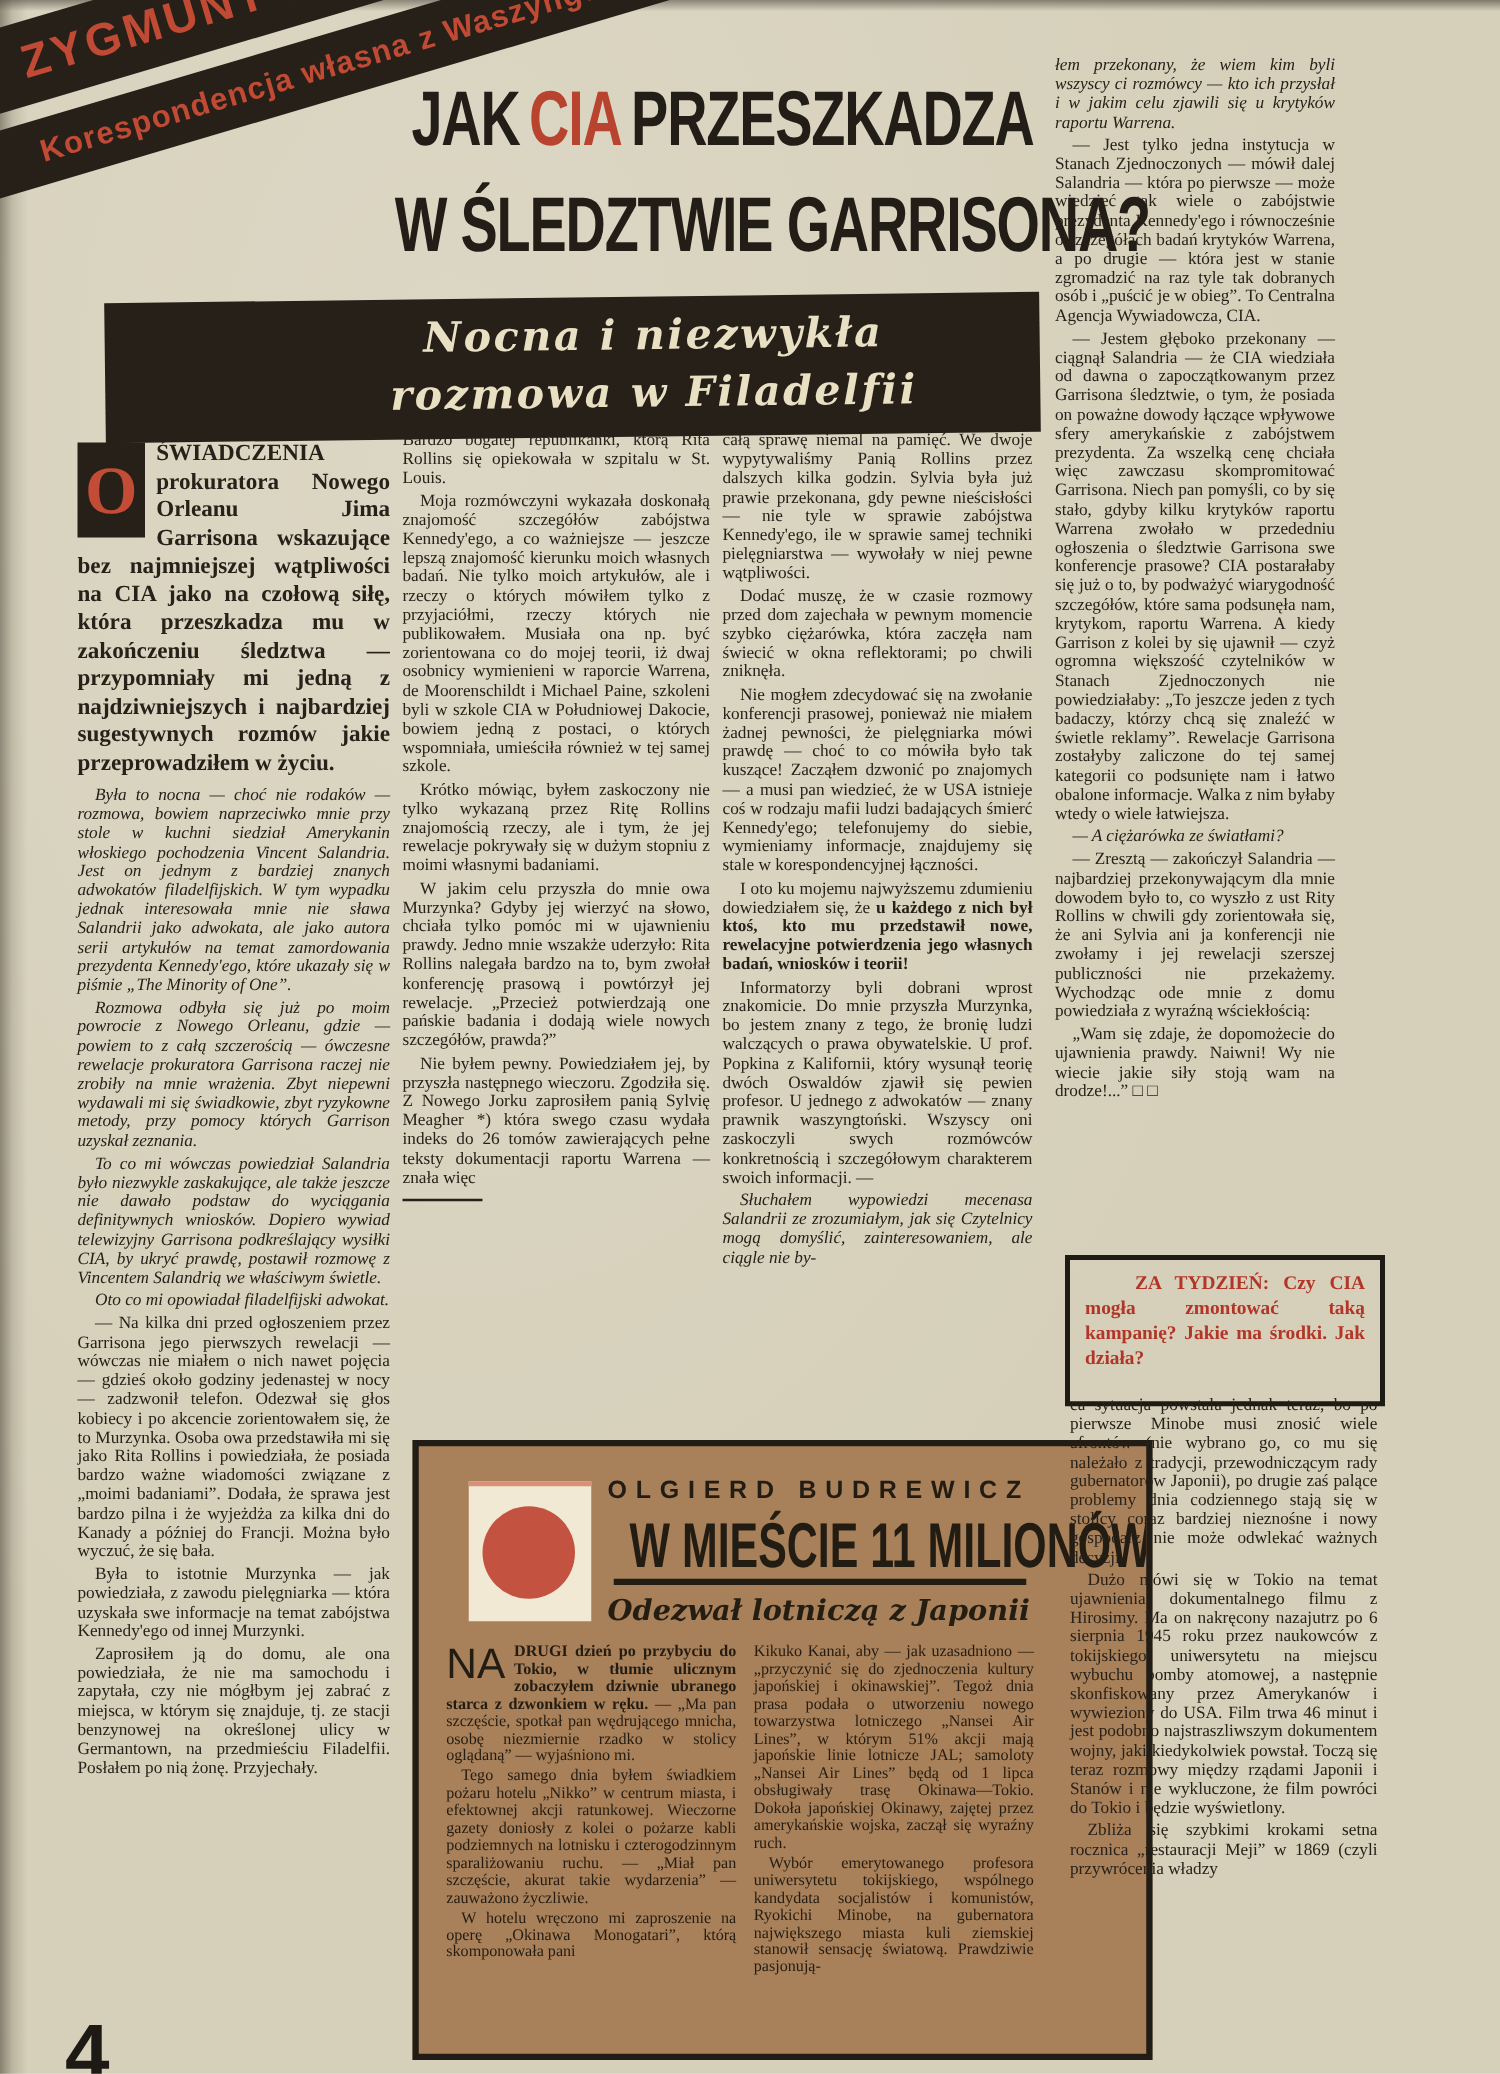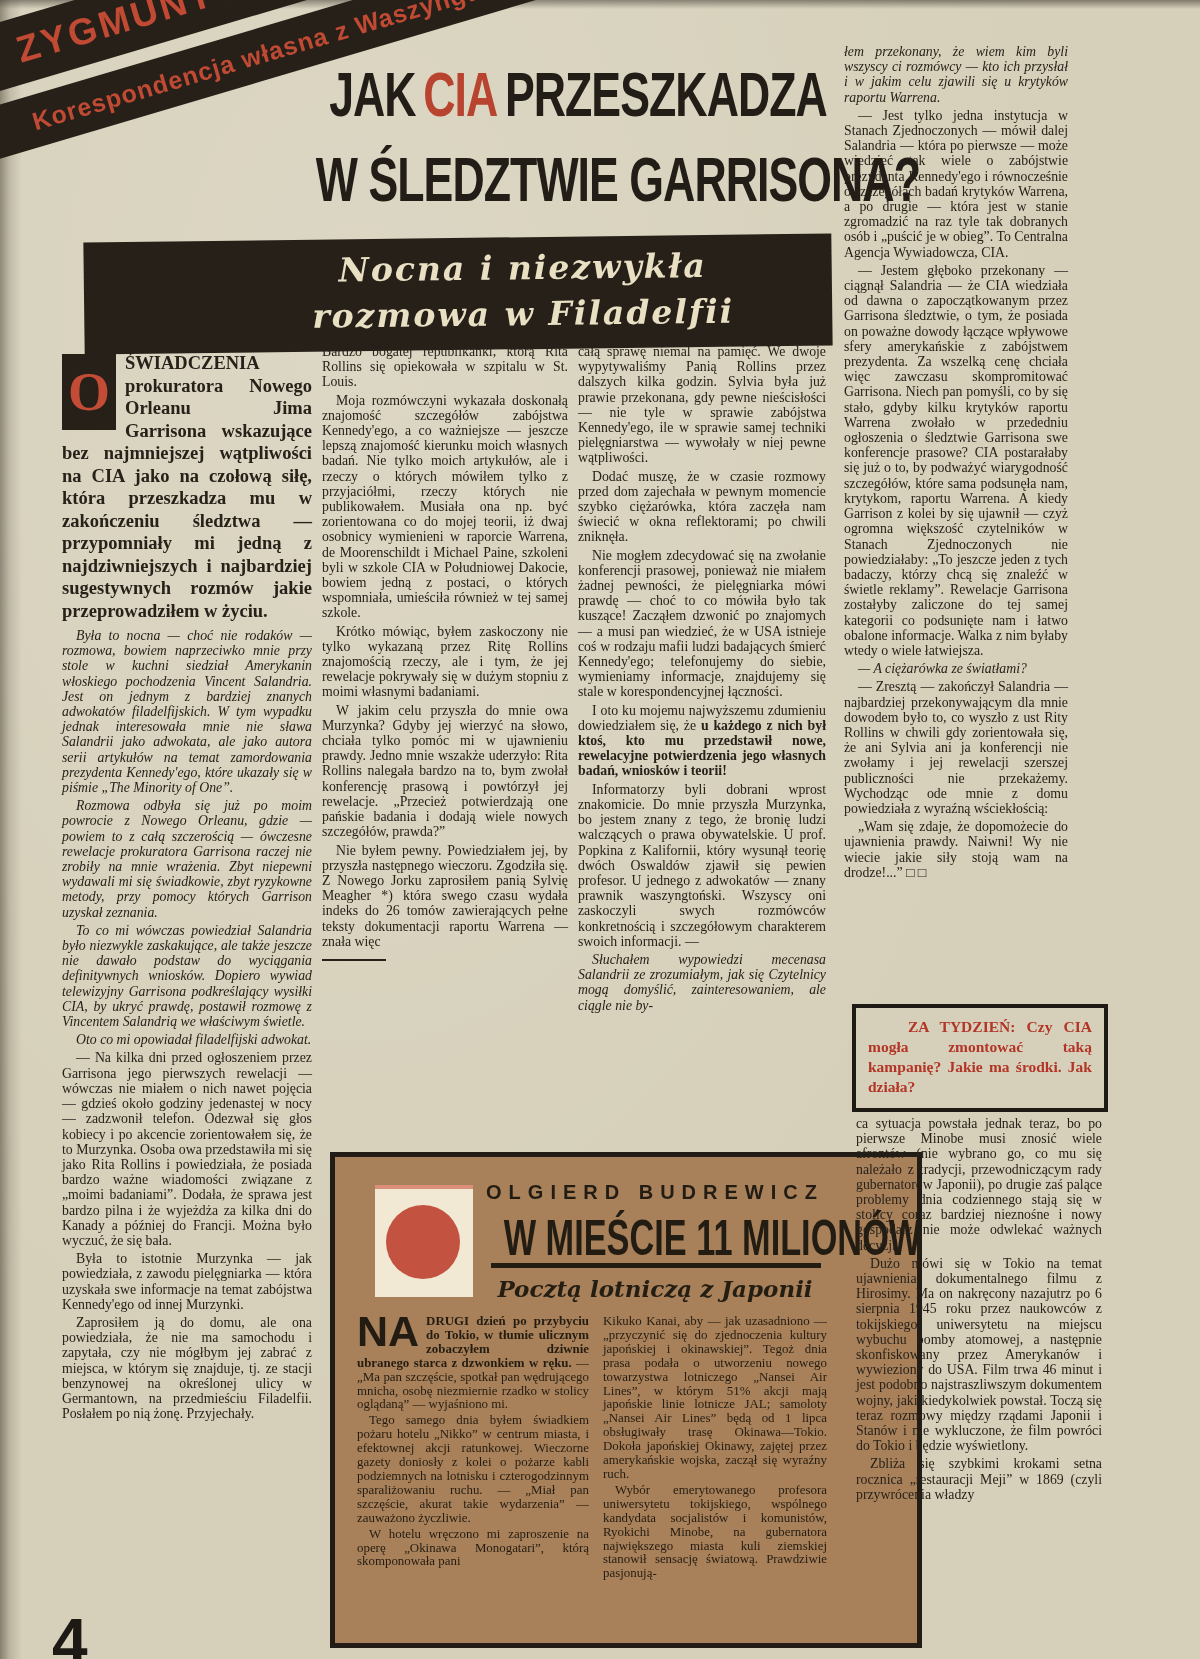--- a/index.html
+++ b/index.html
@@ -47,21 +47,21 @@
   #col4{left:844px; top:44px;  width:224px;}
   .lead{font-weight:bold; font-size:18.5px; line-height:22.5px; text-align:justify; margin:0 0 6px 0;}
   .dropcap-box{float:left; width:54px; height:76px; background:var(--bar);
     margin:2px 9px 2px 0; display:flex; align-items:center; justify-content:center;}
   .dropcap-box .o{color:#c24c36; font-size:54px; font-weight:bold; font-family:"Liberation Serif",serif;}
   .fn-rule{width:64px; border-top:2px solid var(--ink); margin:10px 0 6px 0;}
   .footnote{font-size:12.6px; line-height:14.4px; font-weight:bold; text-align:justify;}
   .b{font-weight:bold;}
   
   .nextweek{position:absolute; left:852px; top:1004px; width:256px; box-sizing:border-box;
-    border:4px solid #1e1a14; padding:9px 12px 11px 12px;
+    border:4px solid #1e1a14; padding:9px 12px 24px 12px;
     color:#b23527; font-weight:bold; font-size:15.5px; line-height:20px;
     text-align:justify; text-indent:40px;}
   
   .japanbox{position:absolute; left:330px; top:1152px; width:592px; height:496px;
     box-sizing:border-box; background:var(--brown); border:5px solid #211c15; overflow:hidden;}
   .flagcard{position:absolute; left:40px; top:28px; width:98px; height:108px;
     background:#f1e9d4; border-top:4px solid #da9078;}
   .flagcard .sun{position:absolute; left:11px; top:16px; width:74px; height:74px;
     border-radius:50%; background:#c35340;}
   .j-author{position:absolute; left:150px; top:24px; width:340px; text-align:center;
@@ -73,22 +73,22 @@
     transform:scale(.88,1.3); transform-origin:center top;}
   .j-underline{position:absolute; left:156px; top:106px; width:330px; height:5px; background:#221c13;}
   .j-sub{position:absolute; left:150px; top:118px; width:340px; text-align:center;
     font-family:"DejaVu Serif", serif; font-style:italic; font-weight:bold;
     font-size:23px; color:#241d12; white-space:nowrap;}
   .jcol{position:absolute; top:158px; text-align:justify; font-size:12.9px; line-height:13.9px; color:#241c11;}
   .jcol p{margin:0 0 2px 0; text-indent:12px;}
   .jcol p.ni{text-indent:0;}
   #jcolA{left:22px;  width:232px;}
   #jcolB{left:268px; width:224px;}
-  .j-dropcap{float:left; font-family:"Liberation Sans", sans-serif; font-weight:bold;
-    font-size:43px; line-height:30px; margin:1px 7px 0 0; color:#221c13;}
+  .j-dropcap{float:left; font-family:"Liberation Sans", sans-serif; font-weight:normal;
+    font-size:34px; line-height:30px; margin:1px 7px 0 0; color:#221c13;}
   #colC{left:856px; top:1116px; width:246px;}
   
   .pagenum{position:absolute; left:52px; top:1612px; font-size:64px; font-weight:bold;
     font-family:"Liberation Sans", sans-serif; color:#1d1914; line-height:60px;}
 </style>
 </head>
 <body>
 
 <div id="page">
 
@@ -159,21 +159,21 @@
     <span>ZA TYDZIEŃ: Czy CIA mogła zmontować taką kampanię? Jakie ma środki. Jak działa?</span>
   </div>
 
   <div class="japanbox">
     <div class="flagcard">
       <div class="sun"></div>
     </div>
     <div class="j-author">OLGIERD BUDREWICZ</div>
     <div class="j-title">W MIEŚCIE 11 MILIONÓW</div>
     <div class="j-underline"></div>
-    <div class="j-sub">Pocztą lotniczą z Japonii</div>
+    <div class="j-sub">Odezwał lotniczą z Japonii</div>
     <div class="jcol" id="jcolA">
       <p class="ni"><span class="j-dropcap">NA</span><span class="b">DRUGI dzień po przybyciu do Tokio, w tłumie ulicznym zobaczyłem dziwnie ubranego starca z dzwonkiem w ręku.</span><span> — „Ma pan szczęście, spotkał pan wędrującego mnicha, osobę niezmiernie rzadko w stolicy oglądaną” — wyjaśniono mi.</span></p>
       <p>Tego samego dnia byłem świadkiem pożaru hotelu „Nikko” w centrum miasta, i efektownej akcji ratunkowej. Wieczorne gazety doniosły z kolei o pożarze kabli podziemnych na lotnisku i czterogodzinnym sparaliżowaniu ruchu. — „Miał pan szczęście, akurat takie wydarzenia” — zauważono życzliwie.</p>
       <p>W hotelu wręczono mi zaproszenie na operę „Okinawa Monogatari”, którą skomponowała pani</p>
     </div>
     <div class="jcol" id="jcolB">
       <p class="ni">Kikuko Kanai, aby — jak uzasadniono — „przyczynić się do zjednoczenia kultury japońskiej i okinawskiej”. Tegoż dnia prasa podała o utworzeniu nowego towarzystwa lotniczego „Nansei Air Lines”, w którym 51% akcji mają japońskie linie lotnicze JAL; samoloty „Nansei Air Lines” będą od 1 lipca obsługiwały trasę Okinawa—Tokio. Dokoła japońskiej Okinawy, zajętej przez amerykańskie wojska, zaczął się wyraźny ruch.</p>
       <p>Wybór emerytowanego profesora uniwersytetu tokijskiego, wspólnego kandydata socjalistów i komunistów, Ryokichi Minobe, na gubernatora największego miasta kuli ziemskiej stanowił sensację światową. Prawdziwie pasjonują-</p>
     </div>
   </div>

